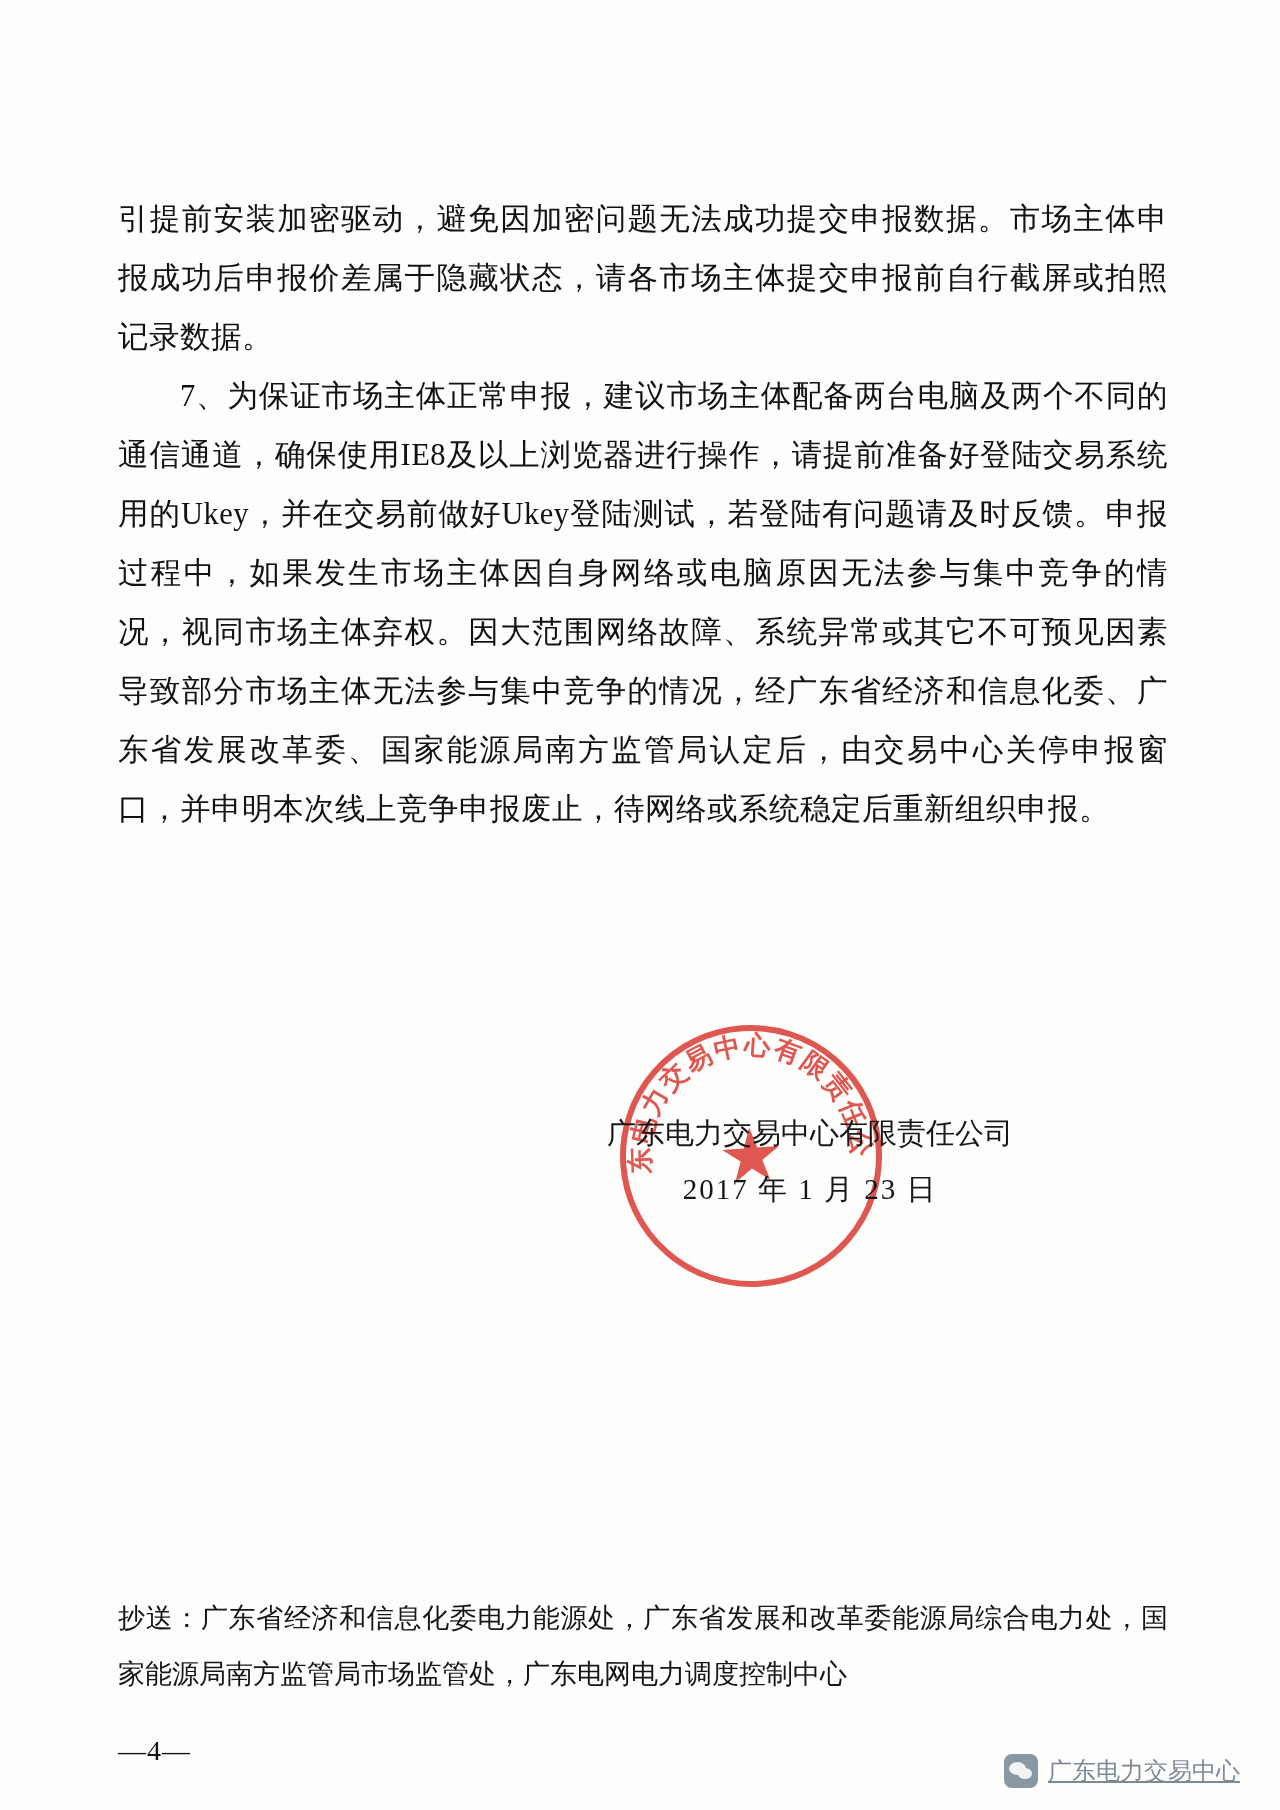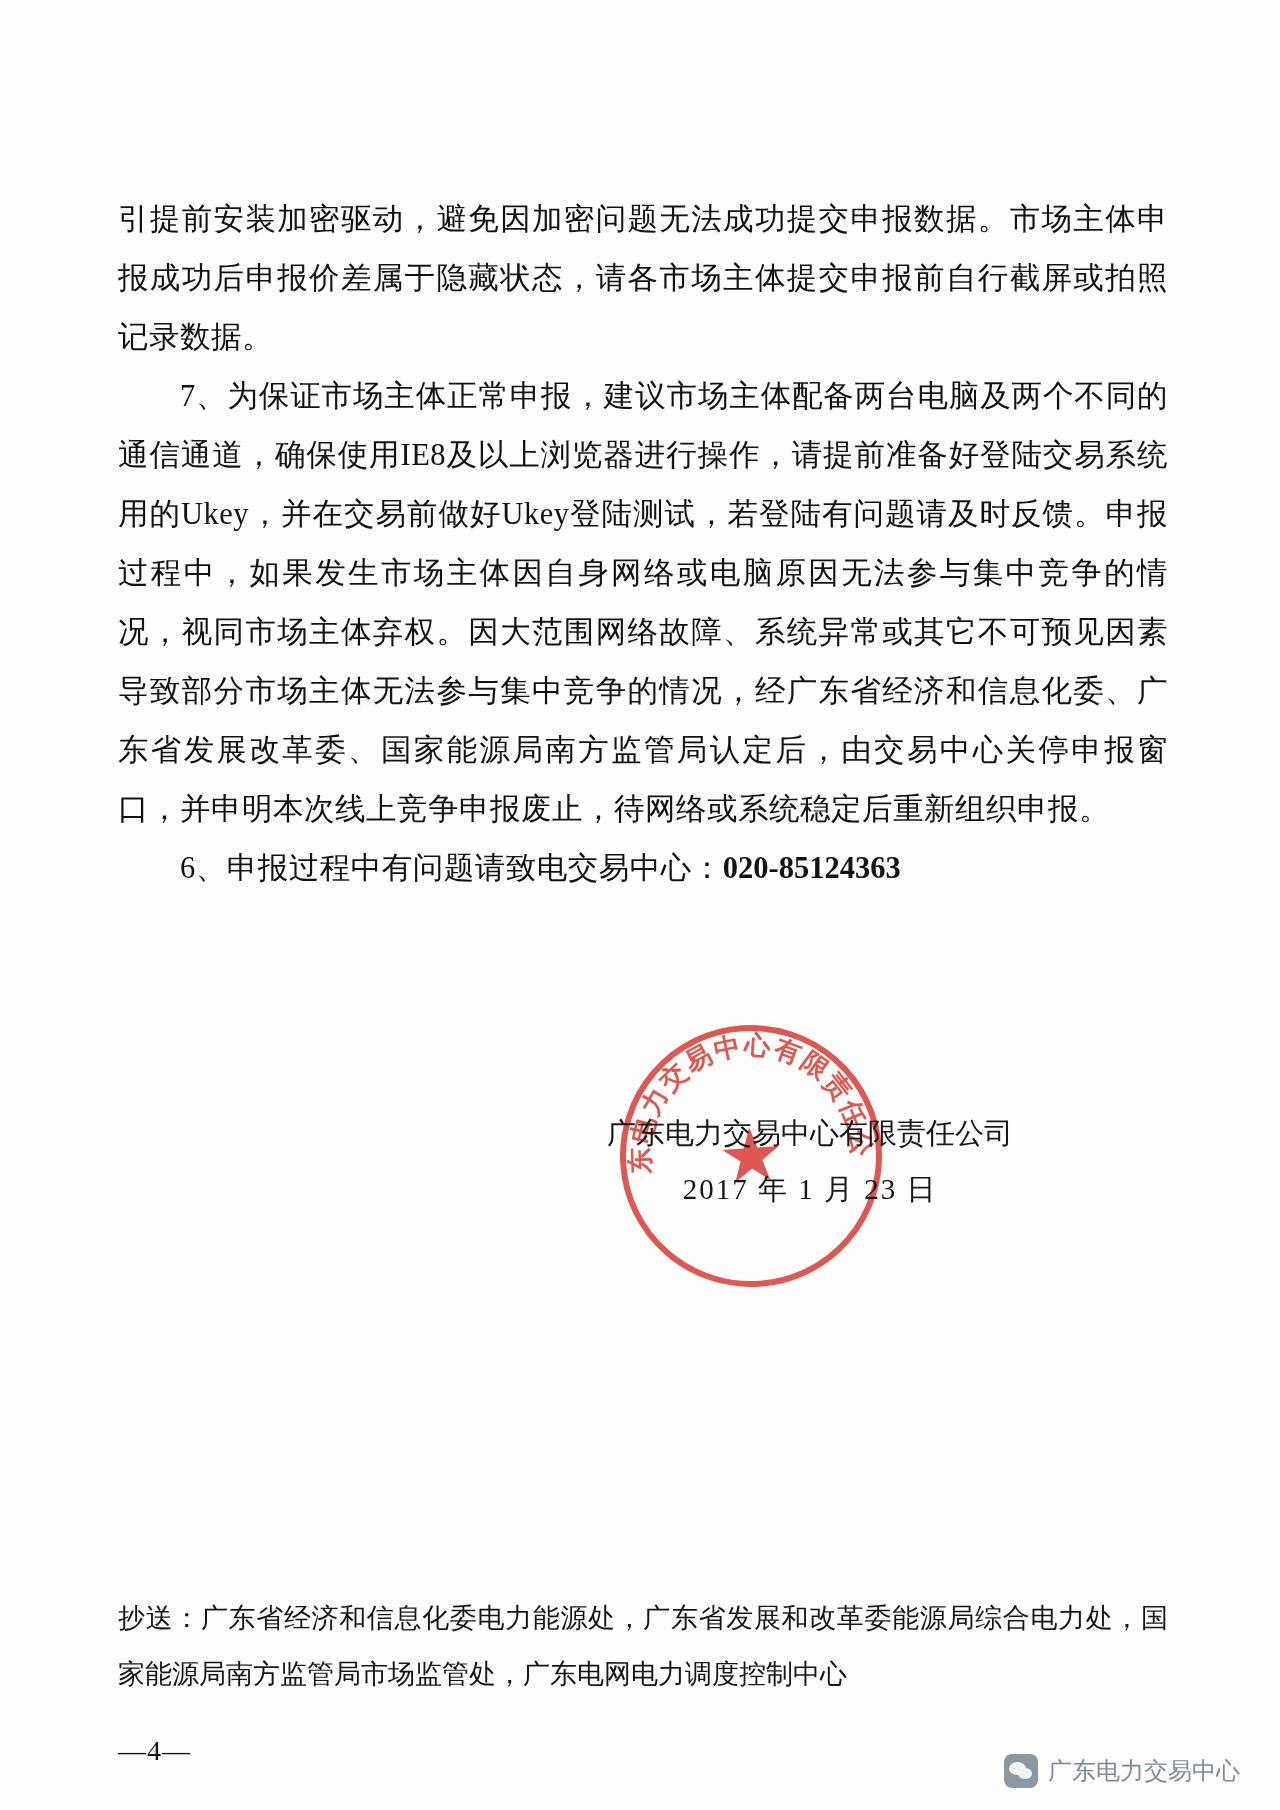--- a/index.html
+++ b/index.html
@@ -161,34 +161,34 @@
     top: 8px;
   }
   .wechat-icon::after {
     width: 14px;
     height: 11px;
     left: 14px;
     top: 14px;
   }
   .wechat-label {
     white-space: nowrap;
+    text-decoration: underline;
   }
 </style>
 </head>
 <body>
 
 <div class="page">
 
   <div class="doc-body">
 
     <p class="para">引提前安装加密驱动，避免因加密问题无法成功提交申报数据。市场主体申报成功后申报价差属于隐藏状态，请各市场主体提交申报前自行截屏或拍照记录数据。</p>
 
     <p class="para indent">7、为保证市场主体正常申报，建议市场主体配备两台电脑及两个不同的通信通道，确保使用IE8及以上浏览器进行操作，请提前准备好登陆交易系统用的Ukey，并在交易前做好Ukey登陆测试，若登陆有问题请及时反馈。申报过程中，如果发生市场主体因自身网络或电脑原因无法参与集中竞争的情况，视同市场主体弃权。因大范围网络故障、系统异常或其它不可预见因素导致部分市场主体无法参与集中竞争的情况，经广东省经济和信息化委、广东省发展改革委、国家能源局南方监管局认定后，由交易中心关停申报窗口，并申明本次线上竞争申报废止，待网络或系统稳定后重新组织申报。</p>
 
-    <p class="para indent"><span>6、申报过程中有问题请致电交易中心：</span><span class="phone">020-85124363</span></p>
 
 
   </div>
 
   <div class="seal">
     <div class="seal-inner">
       <div class="seal-text">
         <svg viewBox="0 0 238 238" aria-hidden="true">
           <defs>
             <path id="sealArc" d="M 22,119 A 97,97 0 1 1 216,119"></path>

